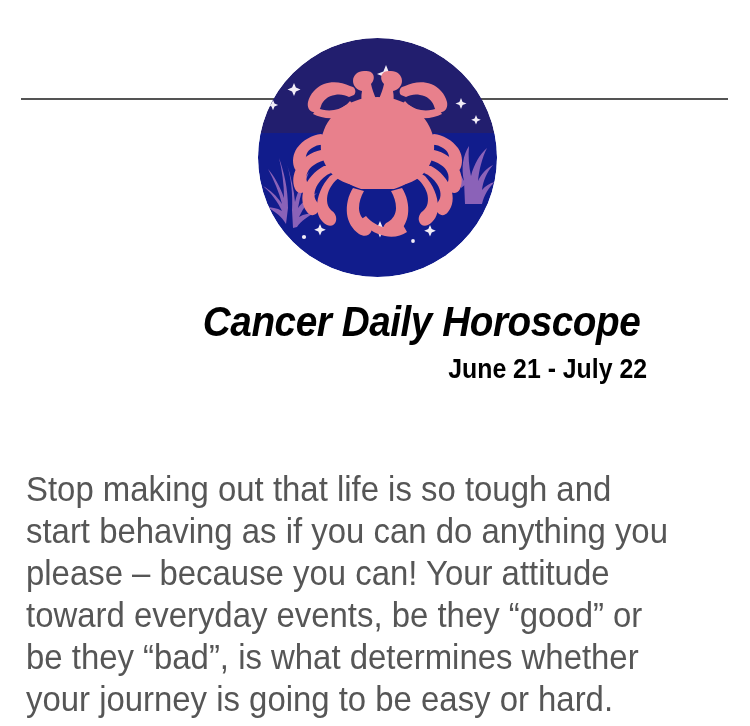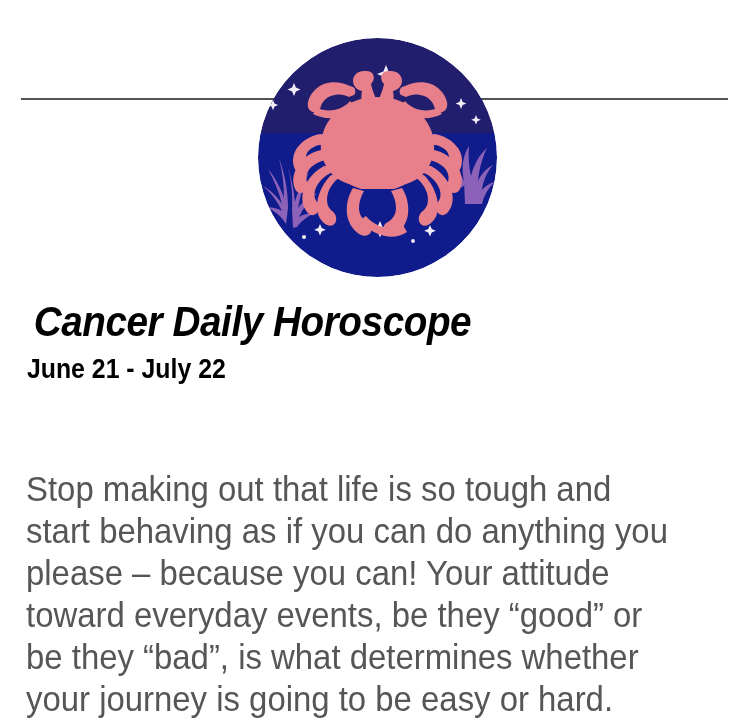--- a/index.html
+++ b/index.html
@@ -38,21 +38,21 @@
     z-index: 2;
   }
   .badge svg { display: block; width: 239px; height: 239px; }
 
   
   .heading-wrap {
     position: absolute;
     left: 0;
     top: 296px;
     width: 674px;
-    text-align: left;
+    text-align: right;
   }
   .title {
     margin: 0;
     font-family: "Liberation Sans Narrow", "Liberation Sans", sans-serif;
     font-size: 43px;
     line-height: 50px;
     font-weight: 700;
     font-style: italic;
     letter-spacing: -0.5px;
     color: #000000;

